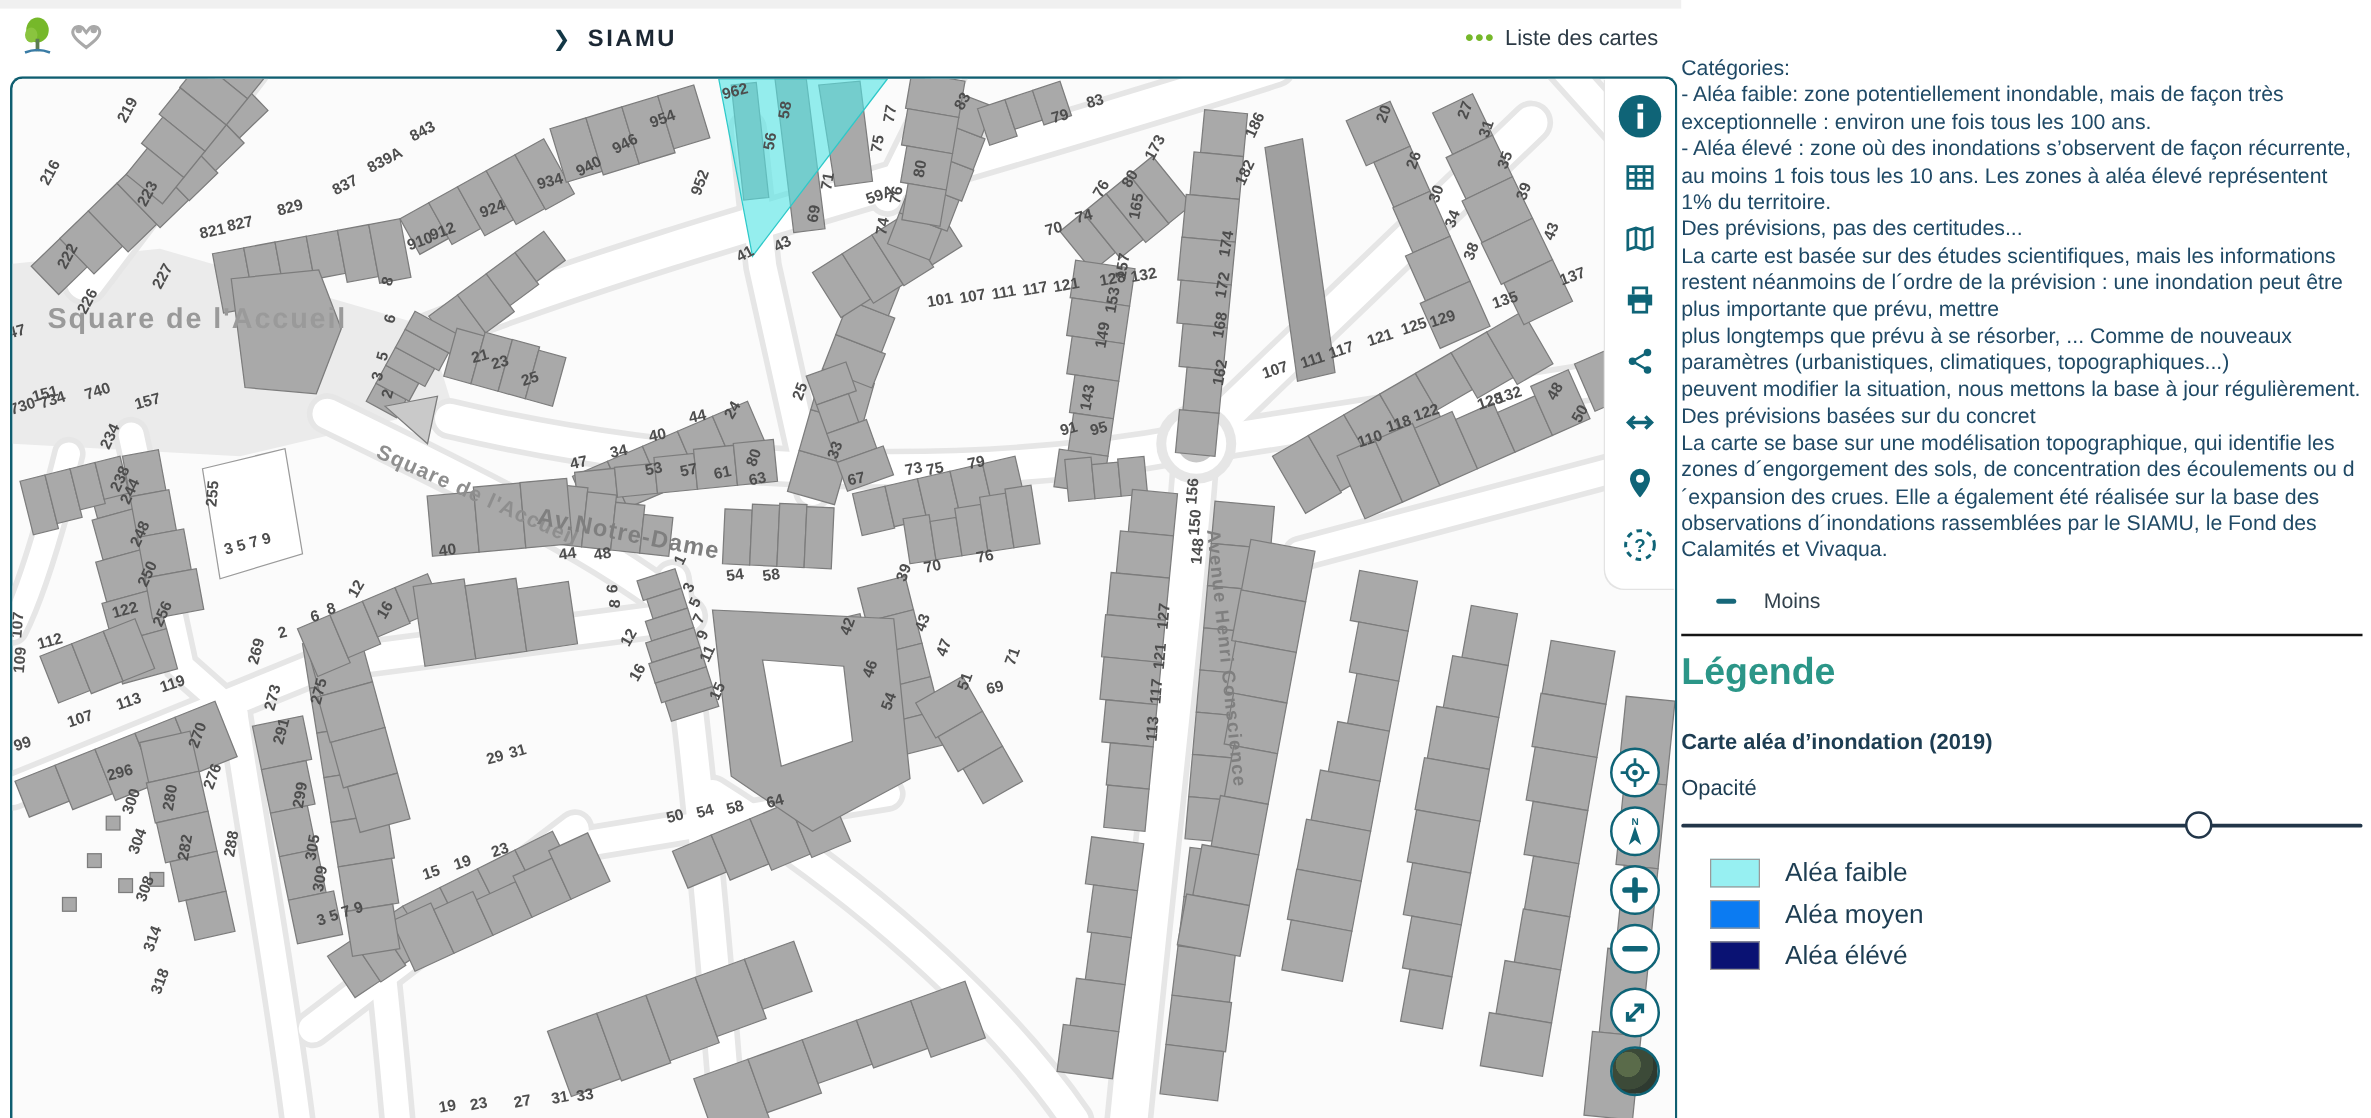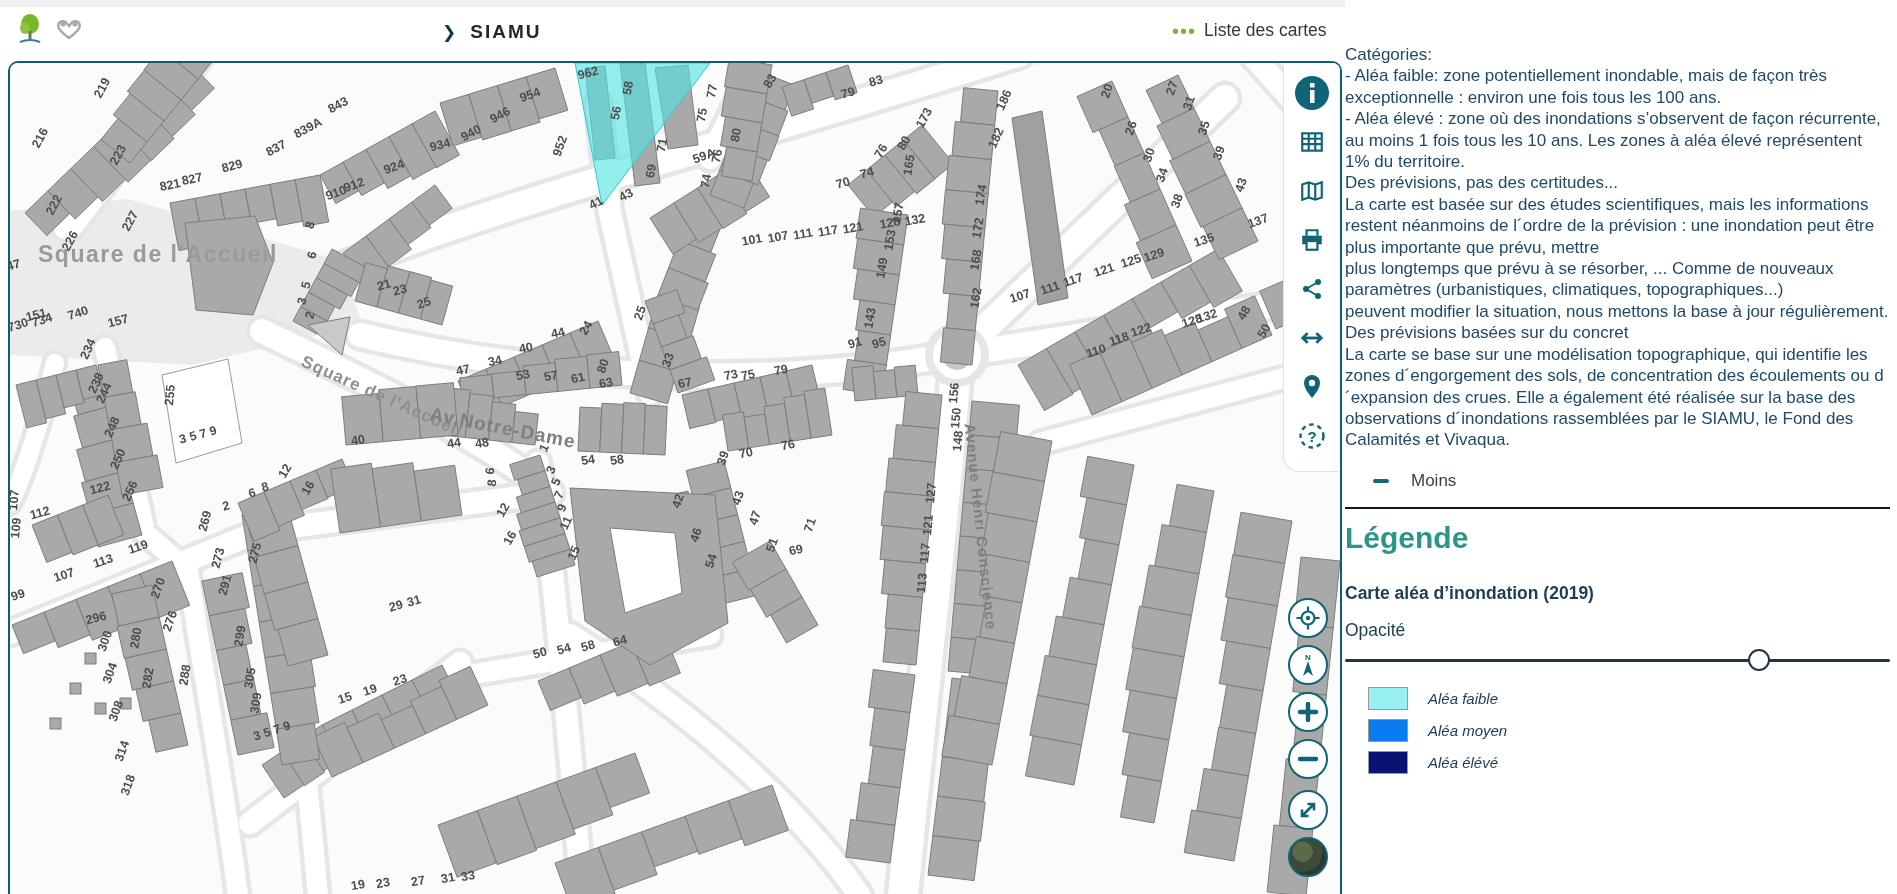--- a/index.html
+++ b/index.html
@@ -62,21 +62,21 @@
   .legendtitle{font-size:30px;font-weight:bold;color:#2b9688;margin-top:12px;}
   .layertitle{font-size:17.5px;font-weight:bold;color:#1d3d52;margin-top:28px;}
   .opacity-label{font-size:17.5px;color:#1d3d52;margin-top:16px;}
   .slider{position:relative;width:545px;height:24px;margin-top:8px;cursor:pointer;}
   .slider .track{position:absolute;left:0;right:0;top:10px;height:3.5px;background:#223649;border-radius:2px;}
   .slider .handle{position:absolute;top:0;width:22px;height:22px;border-radius:50%;
     background:#fff;border:2.5px solid #223649;box-sizing:border-box;}
   .legend-items{margin-top:14px;display:flex;flex-direction:column;gap:9px;}
   .legend-row{display:flex;align-items:center;gap:20px;margin-left:23px;}
   .swatch{width:40px;height:23px;border:1px solid #9a9a9a;box-sizing:border-box;}
-  .legend-row span{font-size:15px;color:#1d3d52;font-style:italic;}
+  .legend-row span{font-size:21px;color:#1d3d52;}
 </style>
 </head>
 <body>
 
 <div class="topstrip"></div>
 
 <div class="header">
   <div class="brand">
     <svg width="28" height="32" viewBox="0 0 28 32">
       <ellipse cx="14" cy="11" rx="9" ry="10" fill="#76b82a"></ellipse>

